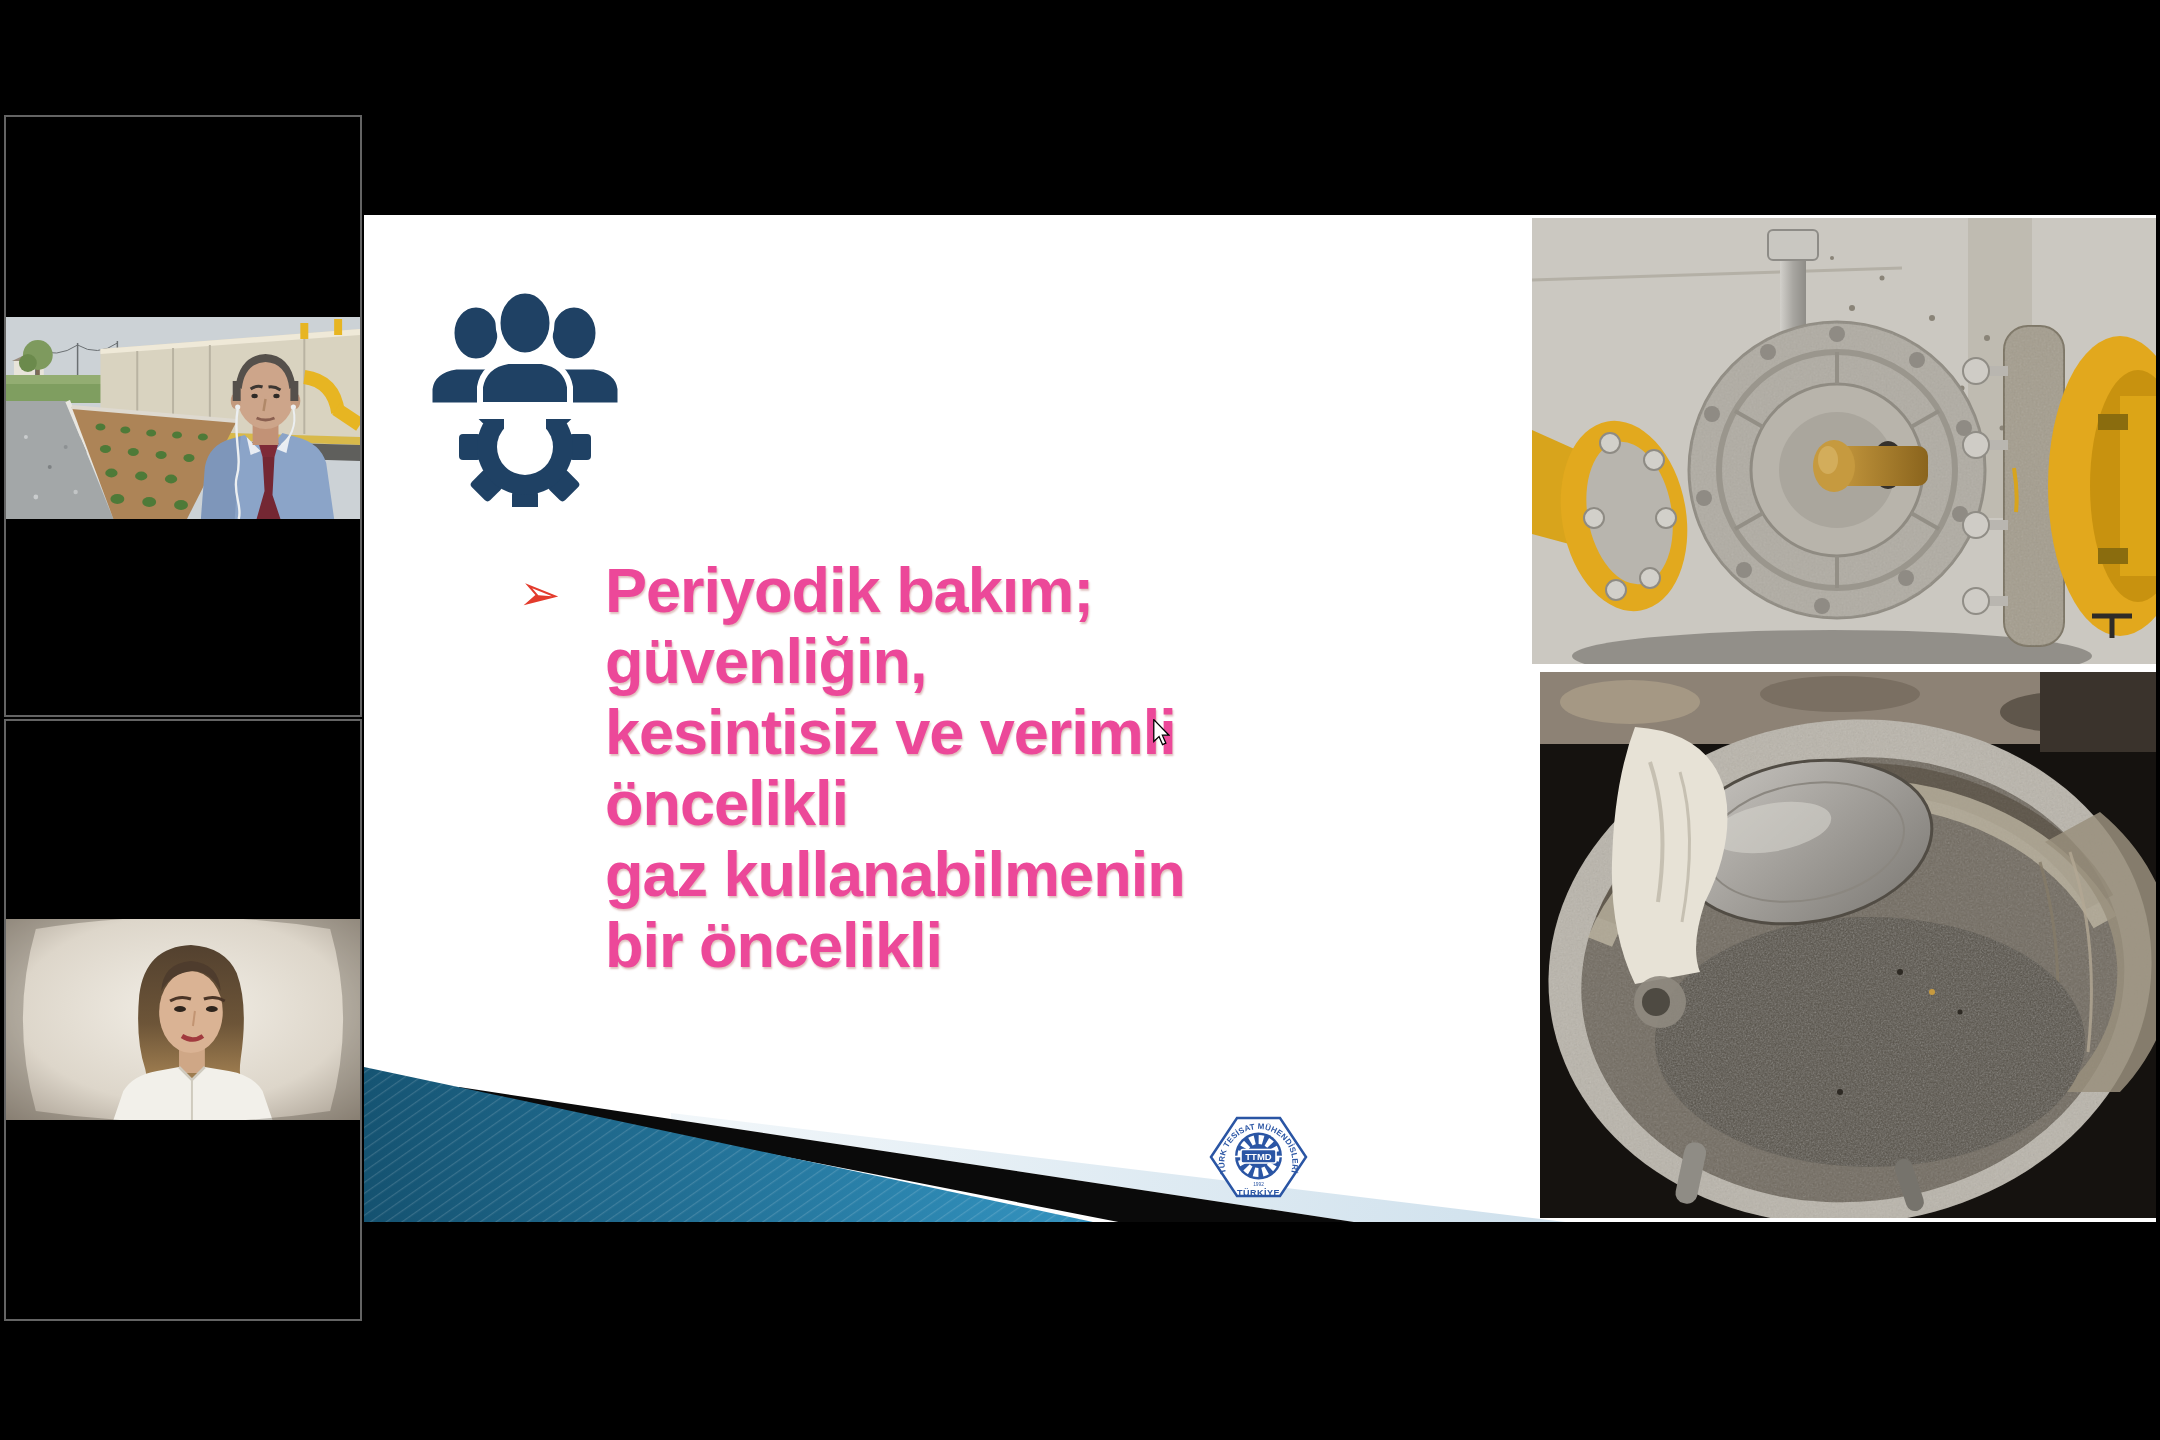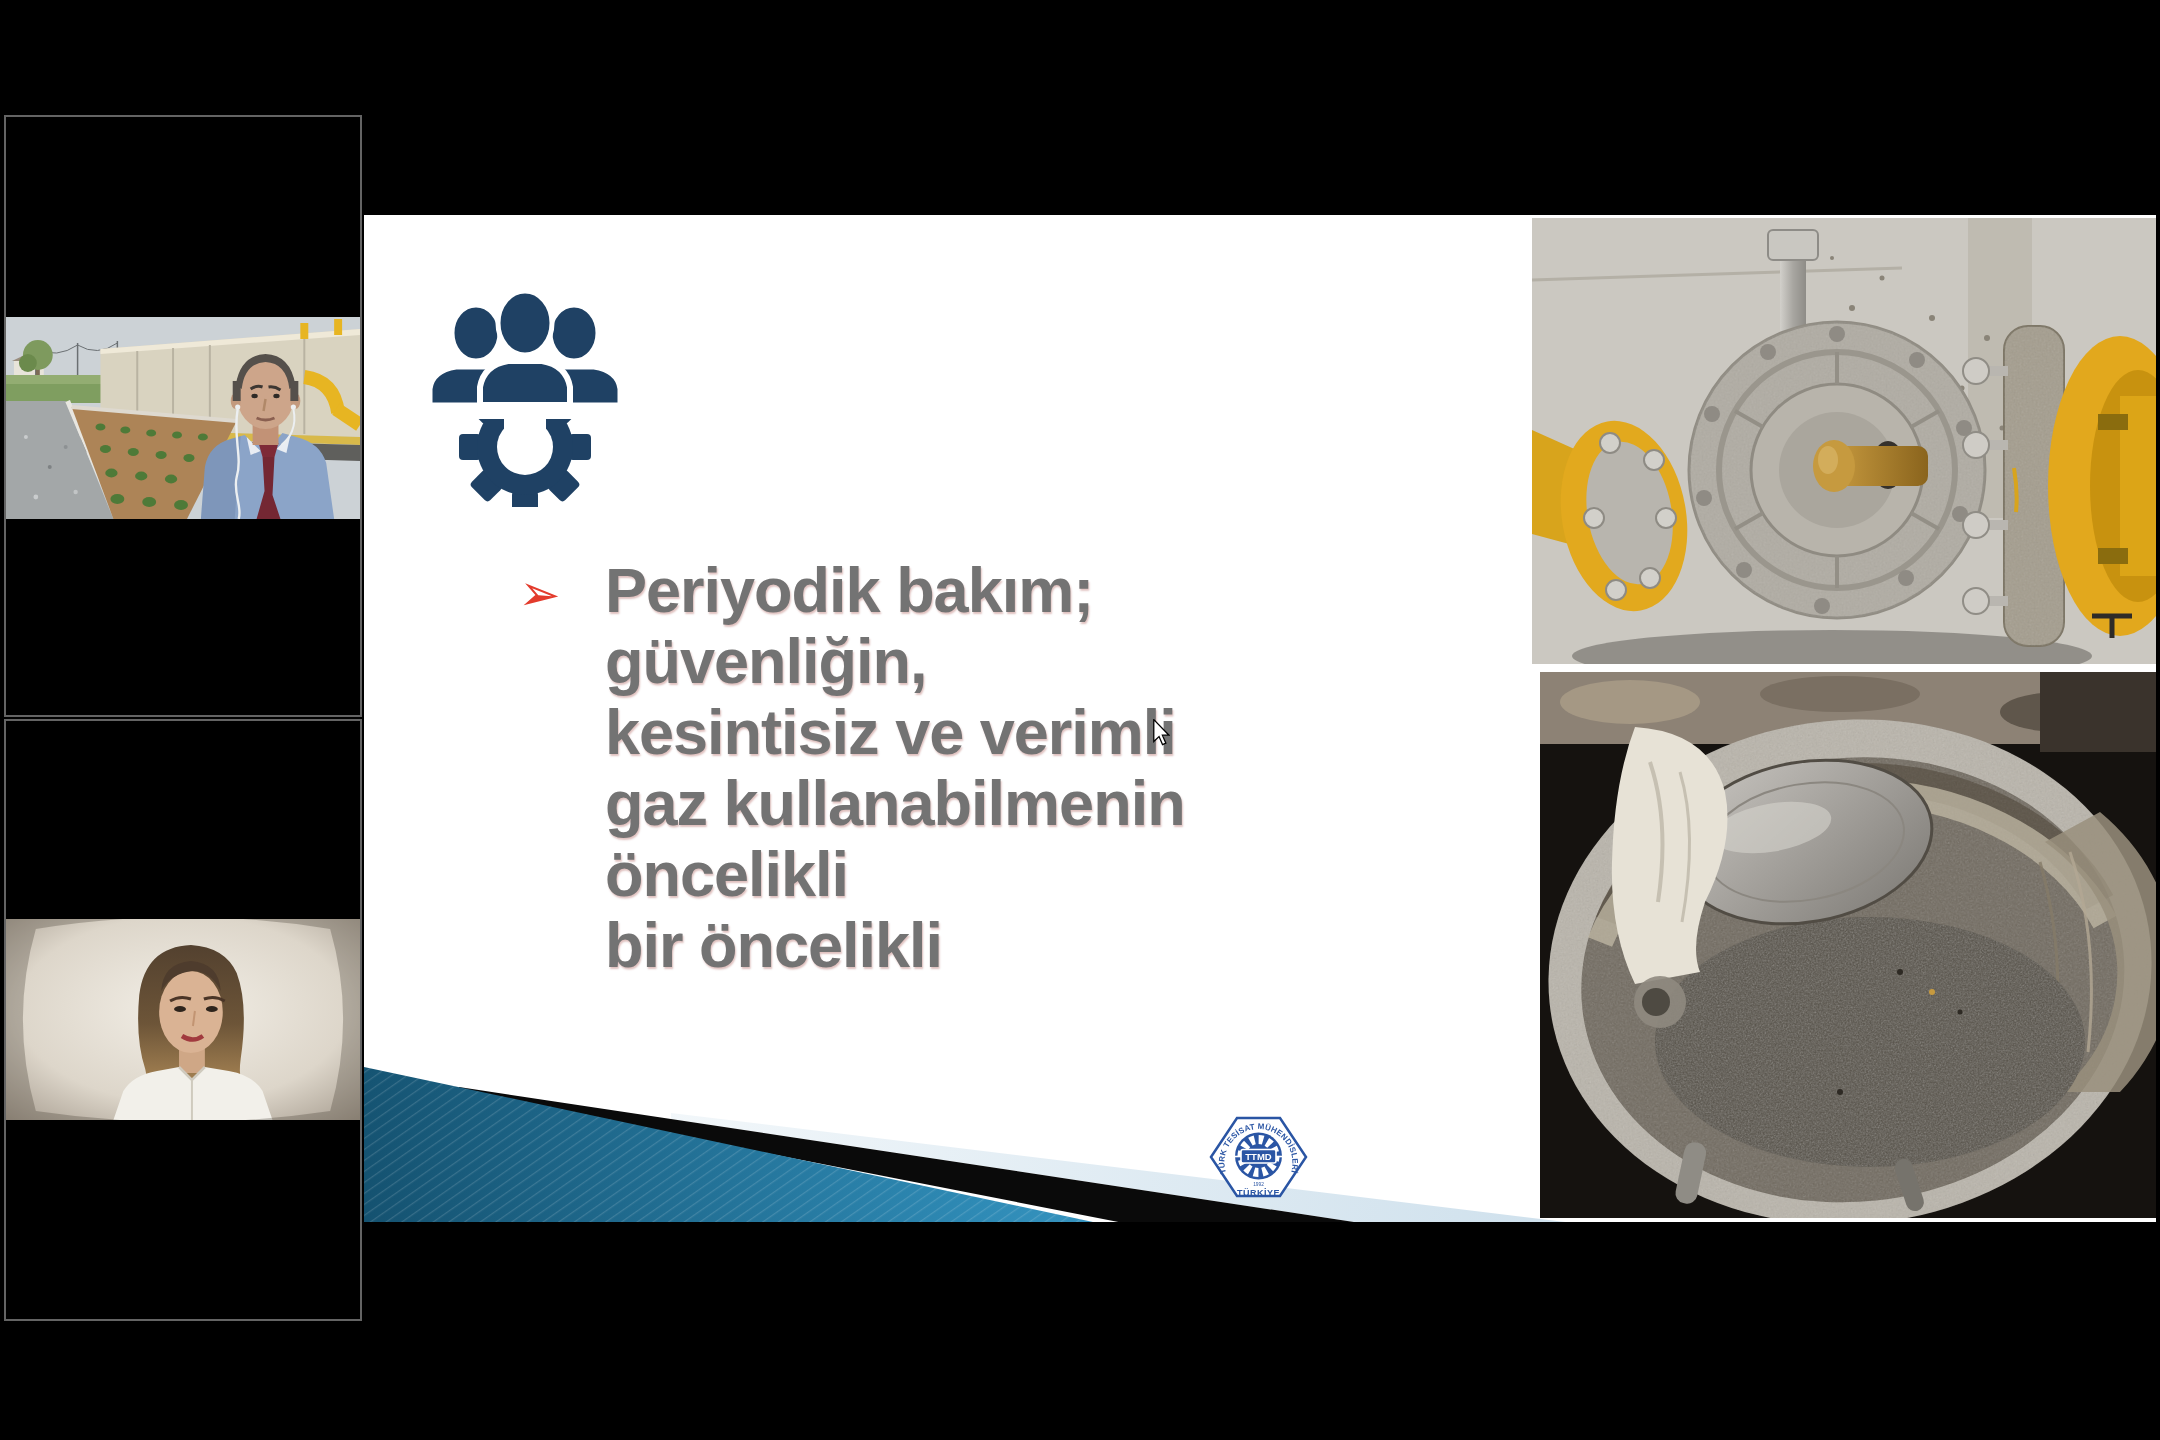--- a/index.html
+++ b/index.html
@@ -20,21 +20,21 @@
   .slide{position:absolute;left:364px;top:215px;width:1792px;height:1007px;
          background:#fff;overflow:hidden;}
   .ribbon{position:absolute;left:0;top:0;width:1792px;height:1007px;}
   .team-icon{position:absolute;left:58px;top:62px;width:206px;height:230px;}
   .team-icon svg{width:100%;height:100%;display:block;}
 
   .bullet-row{position:absolute;left:155px;top:340px;width:1080px;}
   .bullet-glyph{position:absolute;left:0;top:14px;font-size:50px;line-height:50px;
                 color:#e33b2c;font-family:"DejaVu Sans",sans-serif;transform:rotate(4deg);}
   .slines{margin-left:86px;}
-  .sline{font-size:63px;font-weight:bold;color:#737373;line-height:71px;letter-spacing:-1px;
+  .sline{font-size:63px;font-weight:bold;color:#ec4899;line-height:71px;letter-spacing:-1px;
          text-shadow:1px 2px 2px rgba(140,30,20,0.28);white-space:nowrap;}
 
   .logo{position:absolute;left:838px;top:892px;width:113px;height:101px;}
   .logo svg{width:100%;height:100%;display:block;}
 
   .photo{position:absolute;overflow:hidden;}
   #photo1{left:1168px;top:3px;width:624px;height:446px;}
   #photo2{left:1176px;top:457px;width:616px;height:546px;}
   .photo svg{display:block;width:100%;height:100%;}
 
@@ -223,22 +223,22 @@
         </g>
       </svg>
     </div>
 
     <div class="bullet-row">
       <span class="bullet-glyph">➢</span>
       <div class="slines">
         <div class="sline">Periyodik bakım;</div>
         <div class="sline">güvenliğin,</div>
         <div class="sline">kesintisiz ve verimli</div>
+        <div class="sline">öncelikli</div>
         <div class="sline">gaz kullanabilmenin</div>
-        <div class="sline">öncelikli</div>
         <div class="sline">bir öncelikli</div>
       </div>
     </div>
 
     <div class="logo">
       <svg viewBox="0 0 113 101">
         <polygon points="9,50 35,11 78,11 104,50 78,89 35,89" fill="#ffffff" stroke="#2a55a4" stroke-width="2.5"></polygon>
         <defs>
           <path id="ringpath" d="M 24,66 A 34,34 0 1 1 89,66" fill="none"></path>
         </defs>

